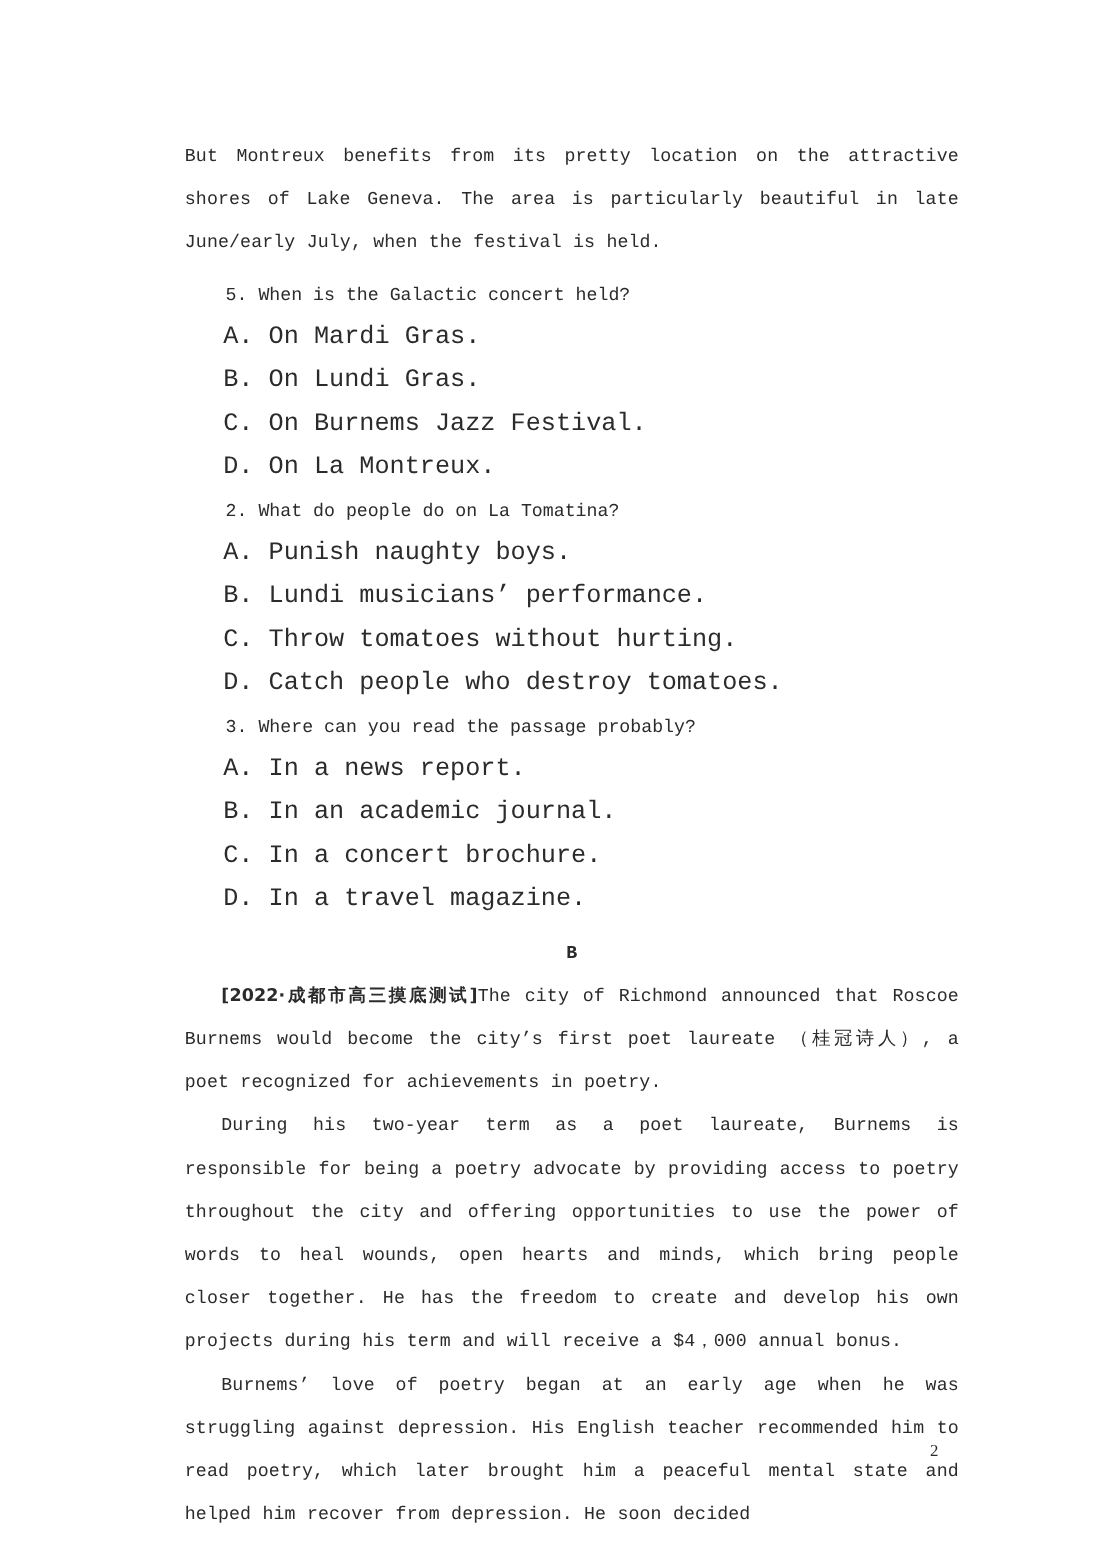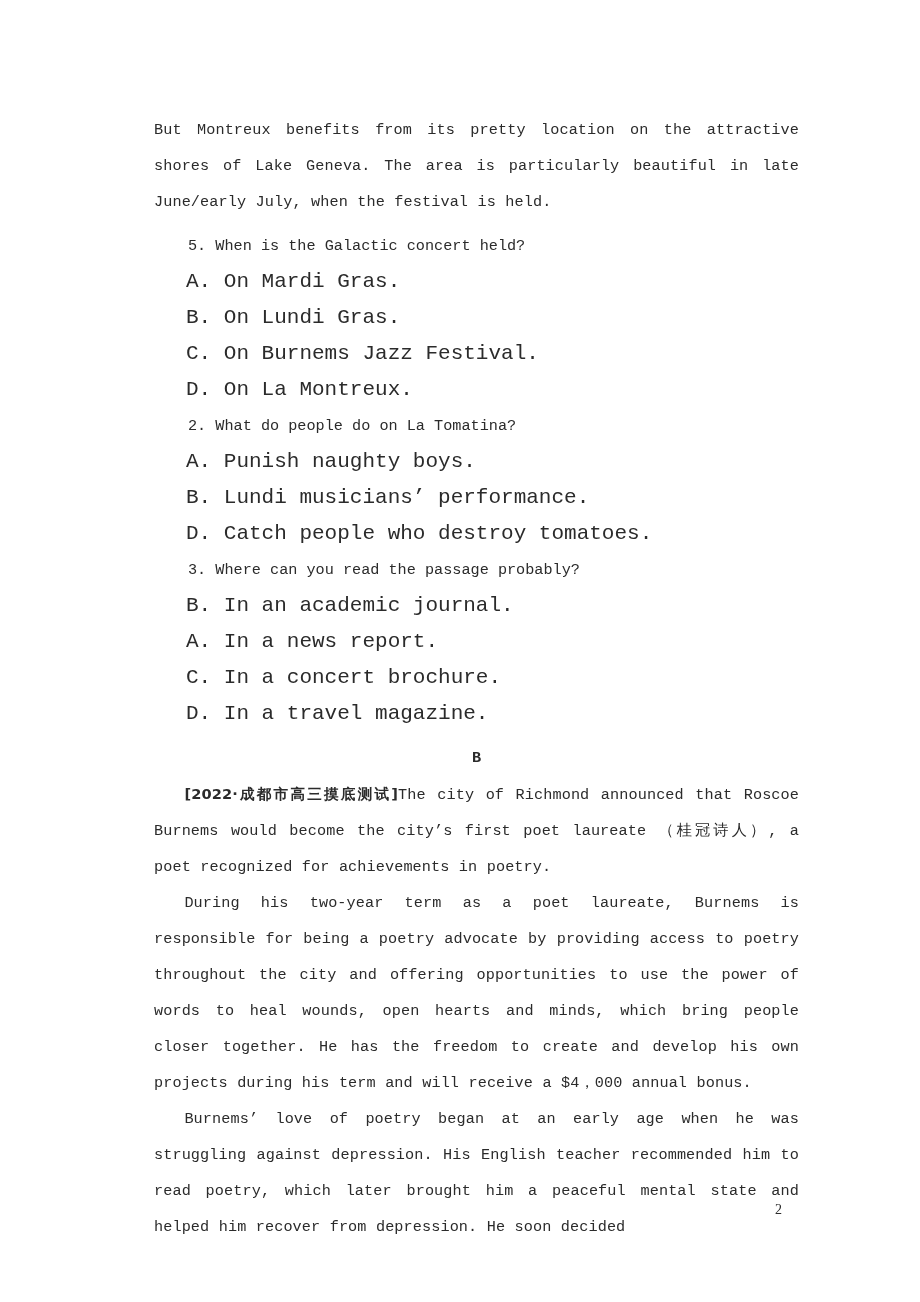--- a/index.html
+++ b/index.html
@@ -106,25 +106,26 @@
 
     <p class="qline">5. When is the Galactic concert held?</p>
     <p class="optline">A. On Mardi Gras.</p>
     <p class="optline">B. On Lundi Gras.</p>
     <p class="optline">C. On Burnems Jazz Festival.</p>
     <p class="optline">D. On La Montreux.</p>
 
     <p class="qline">2. What do people do on La Tomatina?</p>
     <p class="optline">A. Punish naughty boys.</p>
     <p class="optline">B. Lundi musicians’ performance.</p>
+    <p class="optline">C. Throw tomatoes without hurting.</p>
     <p class="optline">D. Catch people who destroy tomatoes.</p>
 
     <p class="qline">3. Where can you read the passage probably?</p>
+    <p class="optline">A. In a news report.</p>
     <p class="optline">B. In an academic journal.</p>
-    <p class="optline">A. In a news report.</p>
     <p class="optline">C. In a concert brochure.</p>
     <p class="optline">D. In a travel magazine.</p>
 
     <div class="spacer-sm"></div>
 
     <p class="section-label">B</p>
 
     <p class="para indent"><span class="cn">[2022·成都市高三摸底测试]</span><span>The city of Richmond announced that Roscoe Burnems would become the city’s first poet laureate （桂冠诗人）, a poet recognized for achievements in poetry.</span></p>
 
     <p class="para indent">During his two-year term as a poet laureate, Burnems is responsible for being a poetry advocate by providing access to poetry throughout the city and offering opportunities to use the power of words to heal wounds, open hearts and minds, which bring people closer together. He has the freedom to create and develop his own projects during his term and will receive a $4，000 annual bonus.</p>

